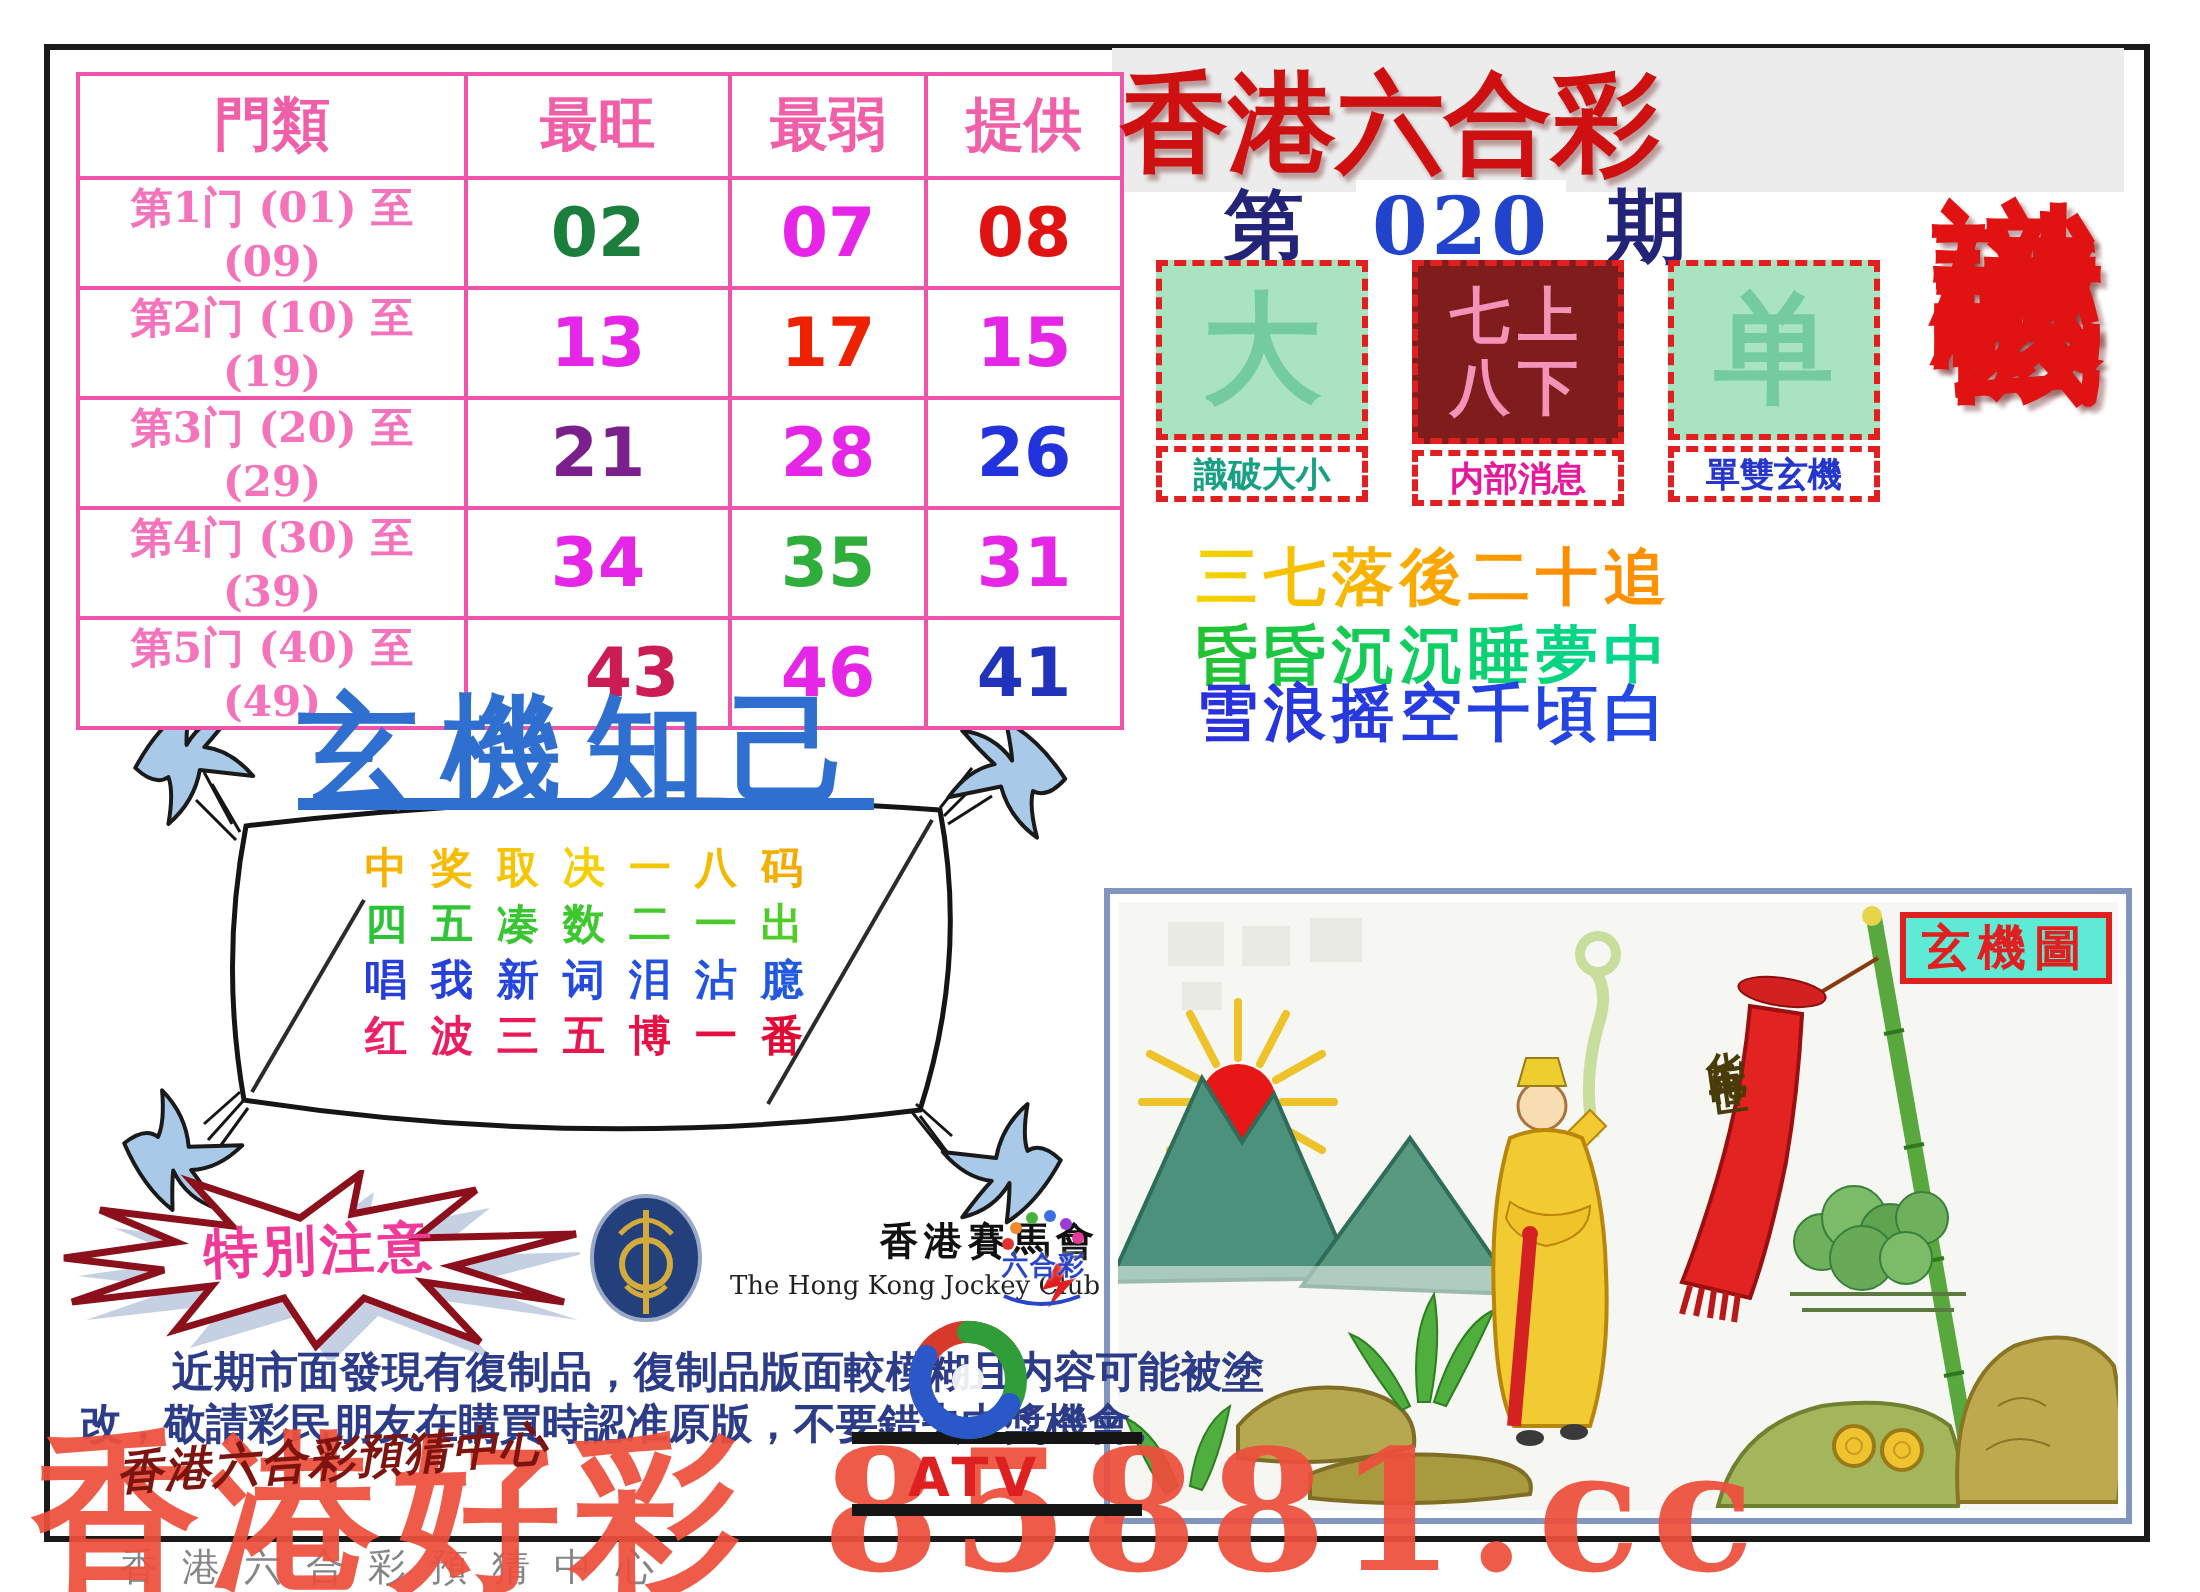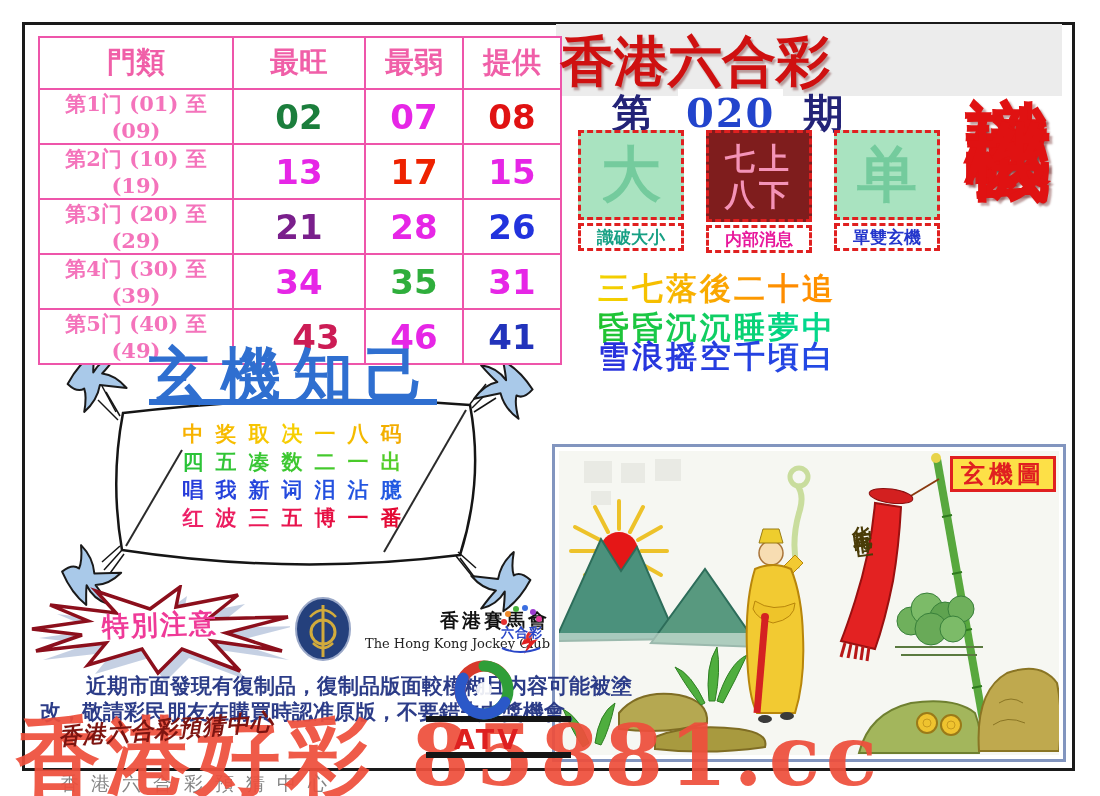--- a/index.html
+++ b/index.html
@@ -85,21 +85,21 @@
   
   .watermark{left:16px;top:700px;font-size:84px;font-weight:900;letter-spacing:6px;white-space:nowrap;
       z-index:50;opacity:.93;font-family:"DejaVu Serif",serif;}
   .atv{left:426px;top:660px;width:150px;height:130px;z-index:55;}
   .atv-text{position:absolute;left:28px;top:64px;font-size:27px;font-weight:900;color:#de2020;
       letter-spacing:3px;font-family:"DejaVu Sans",sans-serif;}
 
   
   .picture{left:552px;top:444px;width:514px;height:318px;border:3px solid #8295bf;background:#fff;
       padding:4px;z-index:8;box-sizing:border-box;}
-  .seal{left:950px;top:456px;width:100px;height:30px;border:3px solid #e02020;background:#fde047;
+  .seal{left:950px;top:456px;width:100px;height:30px;border:3px solid #e02020;background:#5eead4;
       color:#e02020;font-size:24px;font-weight:900;font-family:"DejaVu Serif",serif;text-align:center;
       line-height:30px;letter-spacing:4px;z-index:12;}
   .flag-text{left:856px;top:510px;width:26px;height:140px;writing-mode:vertical-rl;
       text-orientation:upright;font-size:19px;font-weight:700;color:#4a3c08;z-index:12;
       transform:rotate(-8deg);font-family:"DejaVu Serif",serif;letter-spacing:4px;}
 
   .bottom-caption{left:60px;top:771px;font-size:19px;color:#858585;letter-spacing:12px;z-index:20;
       font-family:"DejaVu Sans",sans-serif;}
 </style>
 </head>

